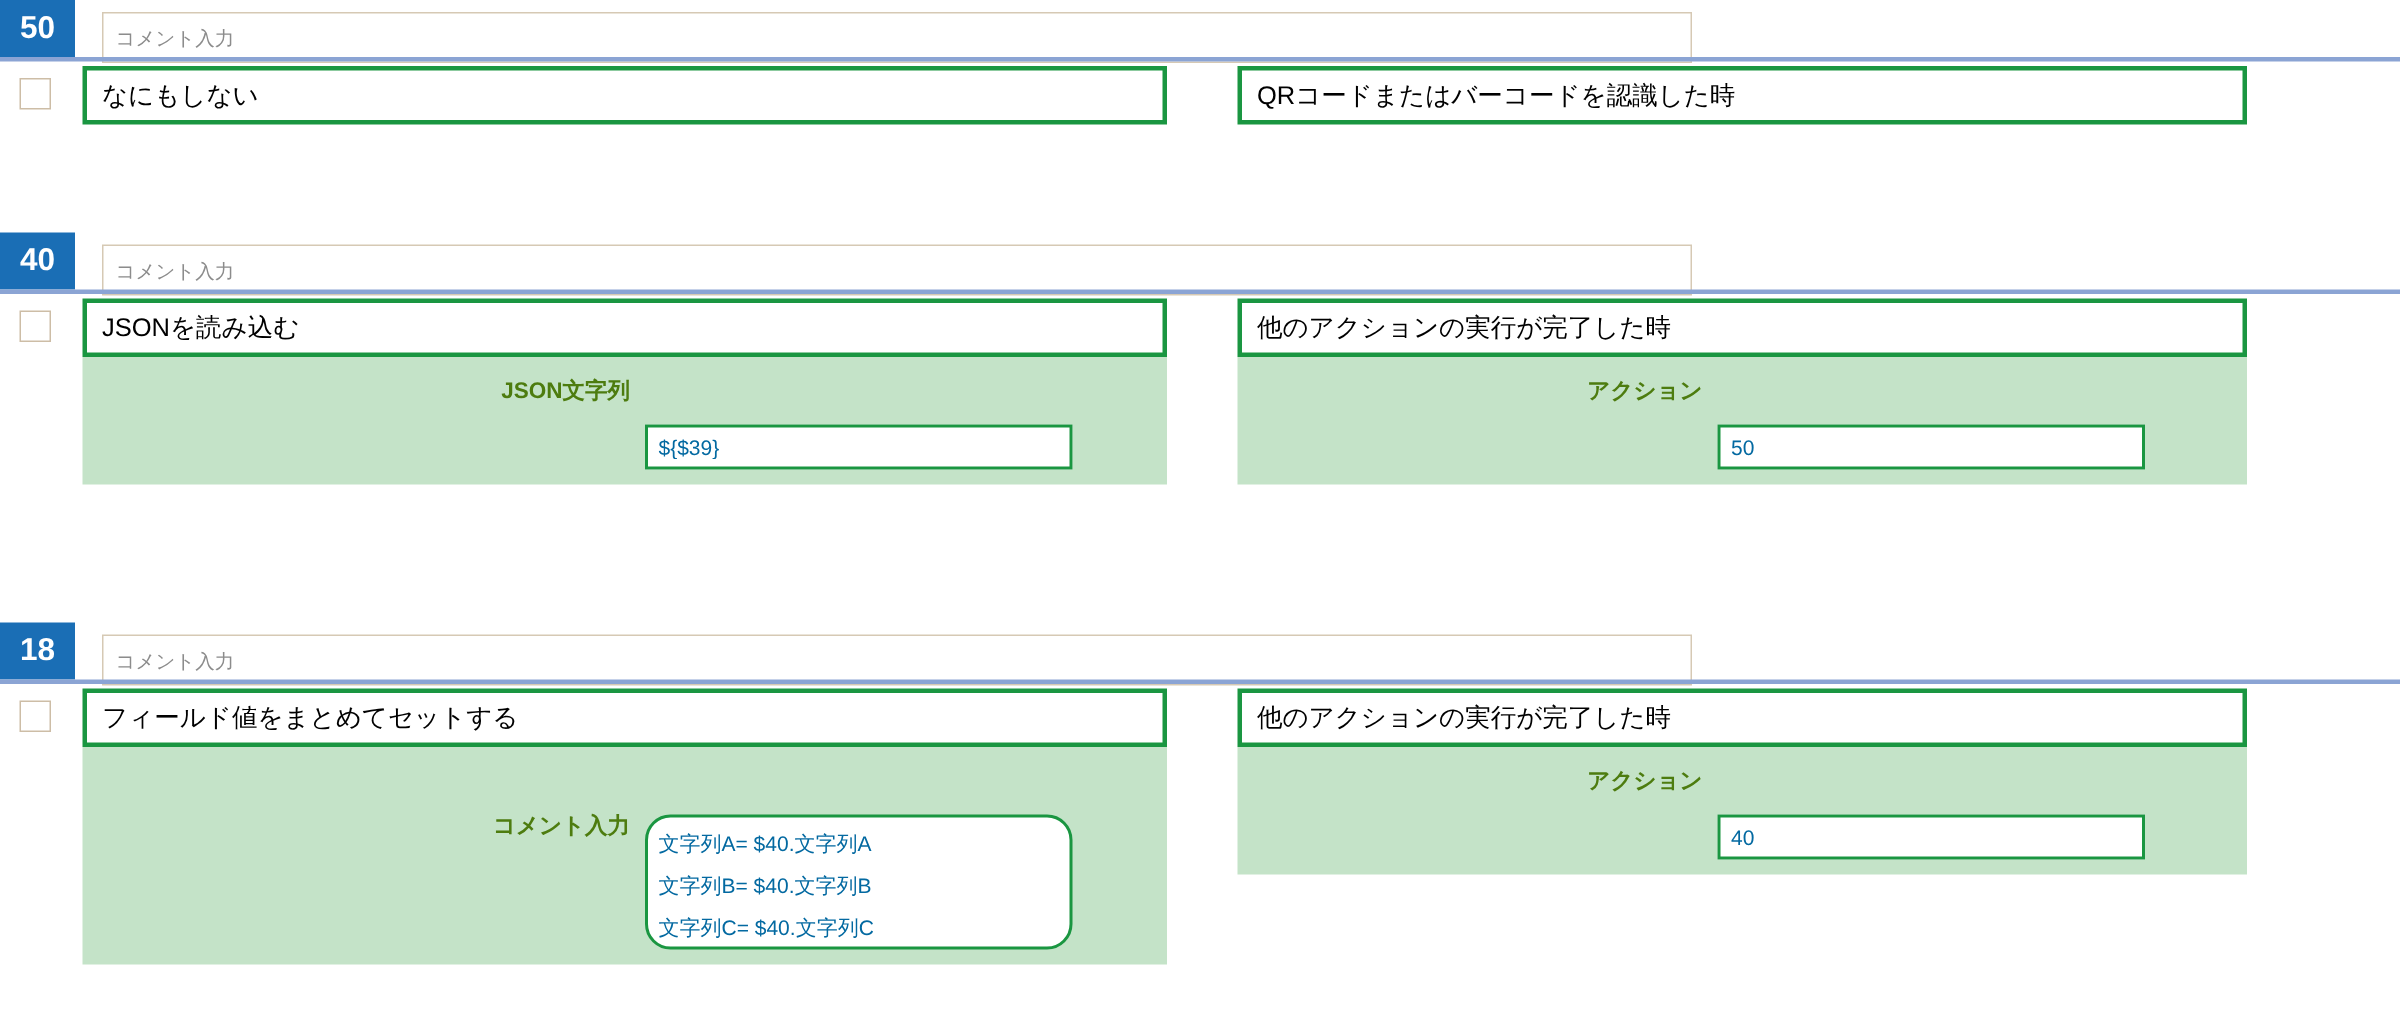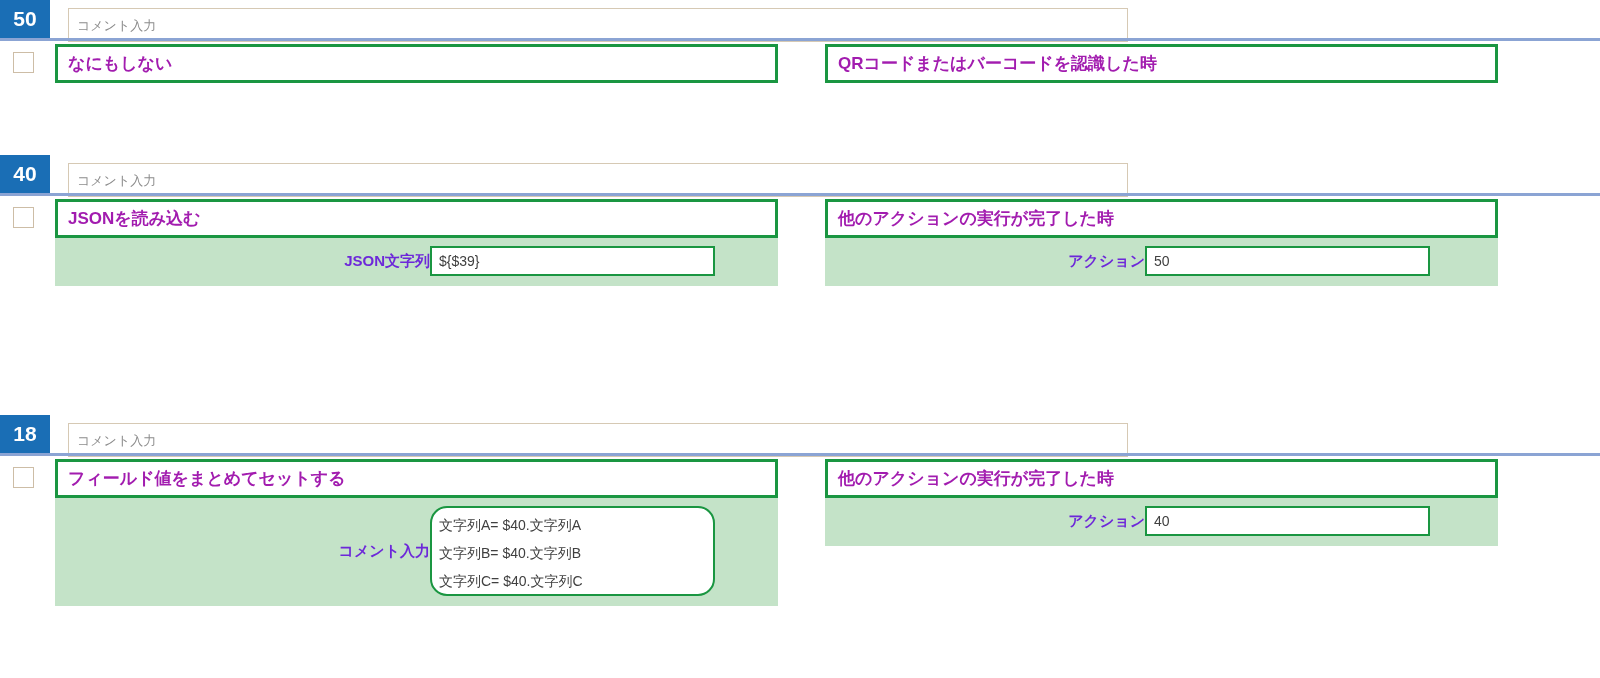--- a/index.html
+++ b/index.html
@@ -105,63 +105,63 @@
   
   .title-box {
     border: 3px solid #1a9641;
     background: #ffffff;
     height: 39px;
     box-sizing: border-box;
     display: flex;
     align-items: center;
     padding: 0 10px;
     font-size: 17px;
-    color: #a21caf;
+    color: #000000;
     white-space: nowrap;
-    font-weight: bold;
   }
 
   
   .param-panel {
     background: #c4e3c8;
     padding: 8px 0 10px 0;
     box-sizing: border-box;
   }
 
   .param-row {
     display: flex;
     align-items: flex-start;
     margin: 0 0 8px 0;
   }
   .param-row:last-child { margin-bottom: 0; }
 
   .param-label {
     width: 375px;
     text-align: right;
-    padding-right: 0;
+    padding-right: 10px;
     font-size: 15px;
     font-weight: 700;
-    color: #6d28d9;
+    color: #4d7c0f;
     box-sizing: border-box;
     line-height: 30px;
     white-space: nowrap;
   }
   .col-right .param-label { width: 320px; }
 
   .param-field {
     width: 285px;
     height: 30px;
     border: 2px solid #1a9641;
     background: #ffffff;
     box-sizing: border-box;
     font-size: 14px;
-    color: #404040;
+    color: #0369a1;
     padding: 2px 7px;
     outline: none;
     font-family: "Liberation Sans", "DejaVu Sans", sans-serif;
+    margin-top: 37px;
   }
   .param-field.multiline {
     height: 90px;
     line-height: 28px;
     resize: none;
     overflow: hidden;
     padding-top: 3px;
     white-space: pre;
     border-radius: 17px;
   }

